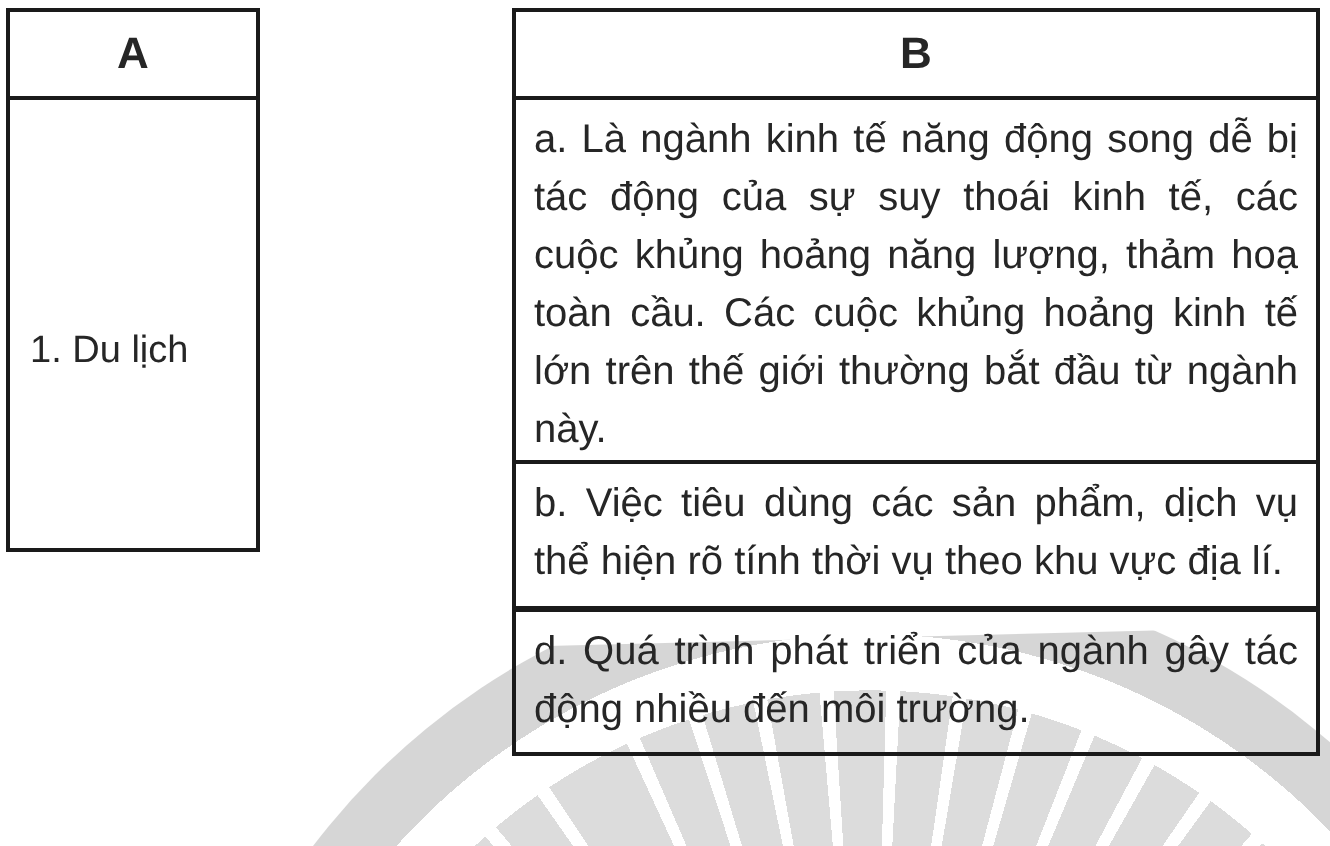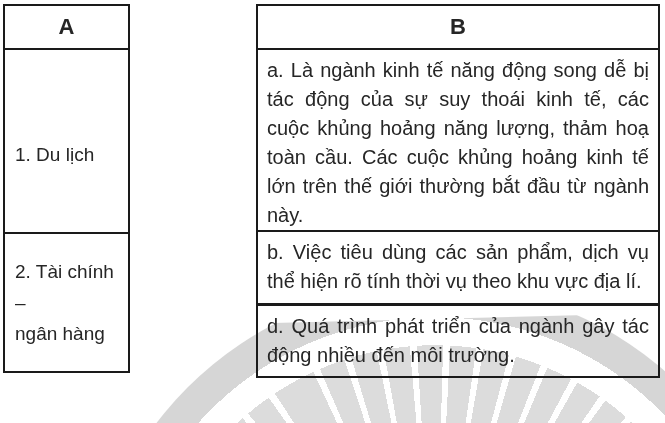--- a/index.html
+++ b/index.html
@@ -63,21 +63,21 @@
 
   
   .tbl-a td {
     font-size: 19px;
     line-height: 31px;
     padding: 0 3px 0 10px;
     vertical-align: middle;
     white-space: pre-line;
     text-align: left;
   }
-  tr.ra1 td { height: 184px; padding-top: 26px; }
+  tr.ra1 td { height: 226px; padding-top: 26px; }
   tr.ra2 td { height: 139px; }
 
   
   .tbl-b td {
     font-size: 20px;
     line-height: 29px;
     text-align: justify;
     vertical-align: top;
     padding: 6px 9px 0 9px;
     border-radius: 11px;
@@ -99,24 +99,20 @@
   <table class="tbl tbl-a">
     <thead>
       <tr>
         <th class="hdr">A</th>
       </tr>
     </thead>
     <tbody>
       <tr class="ra1">
         <td>1. Du lịch</td>
       </tr>
-      <tr class="ra2">
-        <td>2. Tài chính –
-ngân hàng</td>
-      </tr>
     </tbody>
   </table>
 
   <table class="tbl tbl-b">
     <thead>
       <tr>
         <th class="hdr">B</th>
       </tr>
     </thead>
     <tbody>

